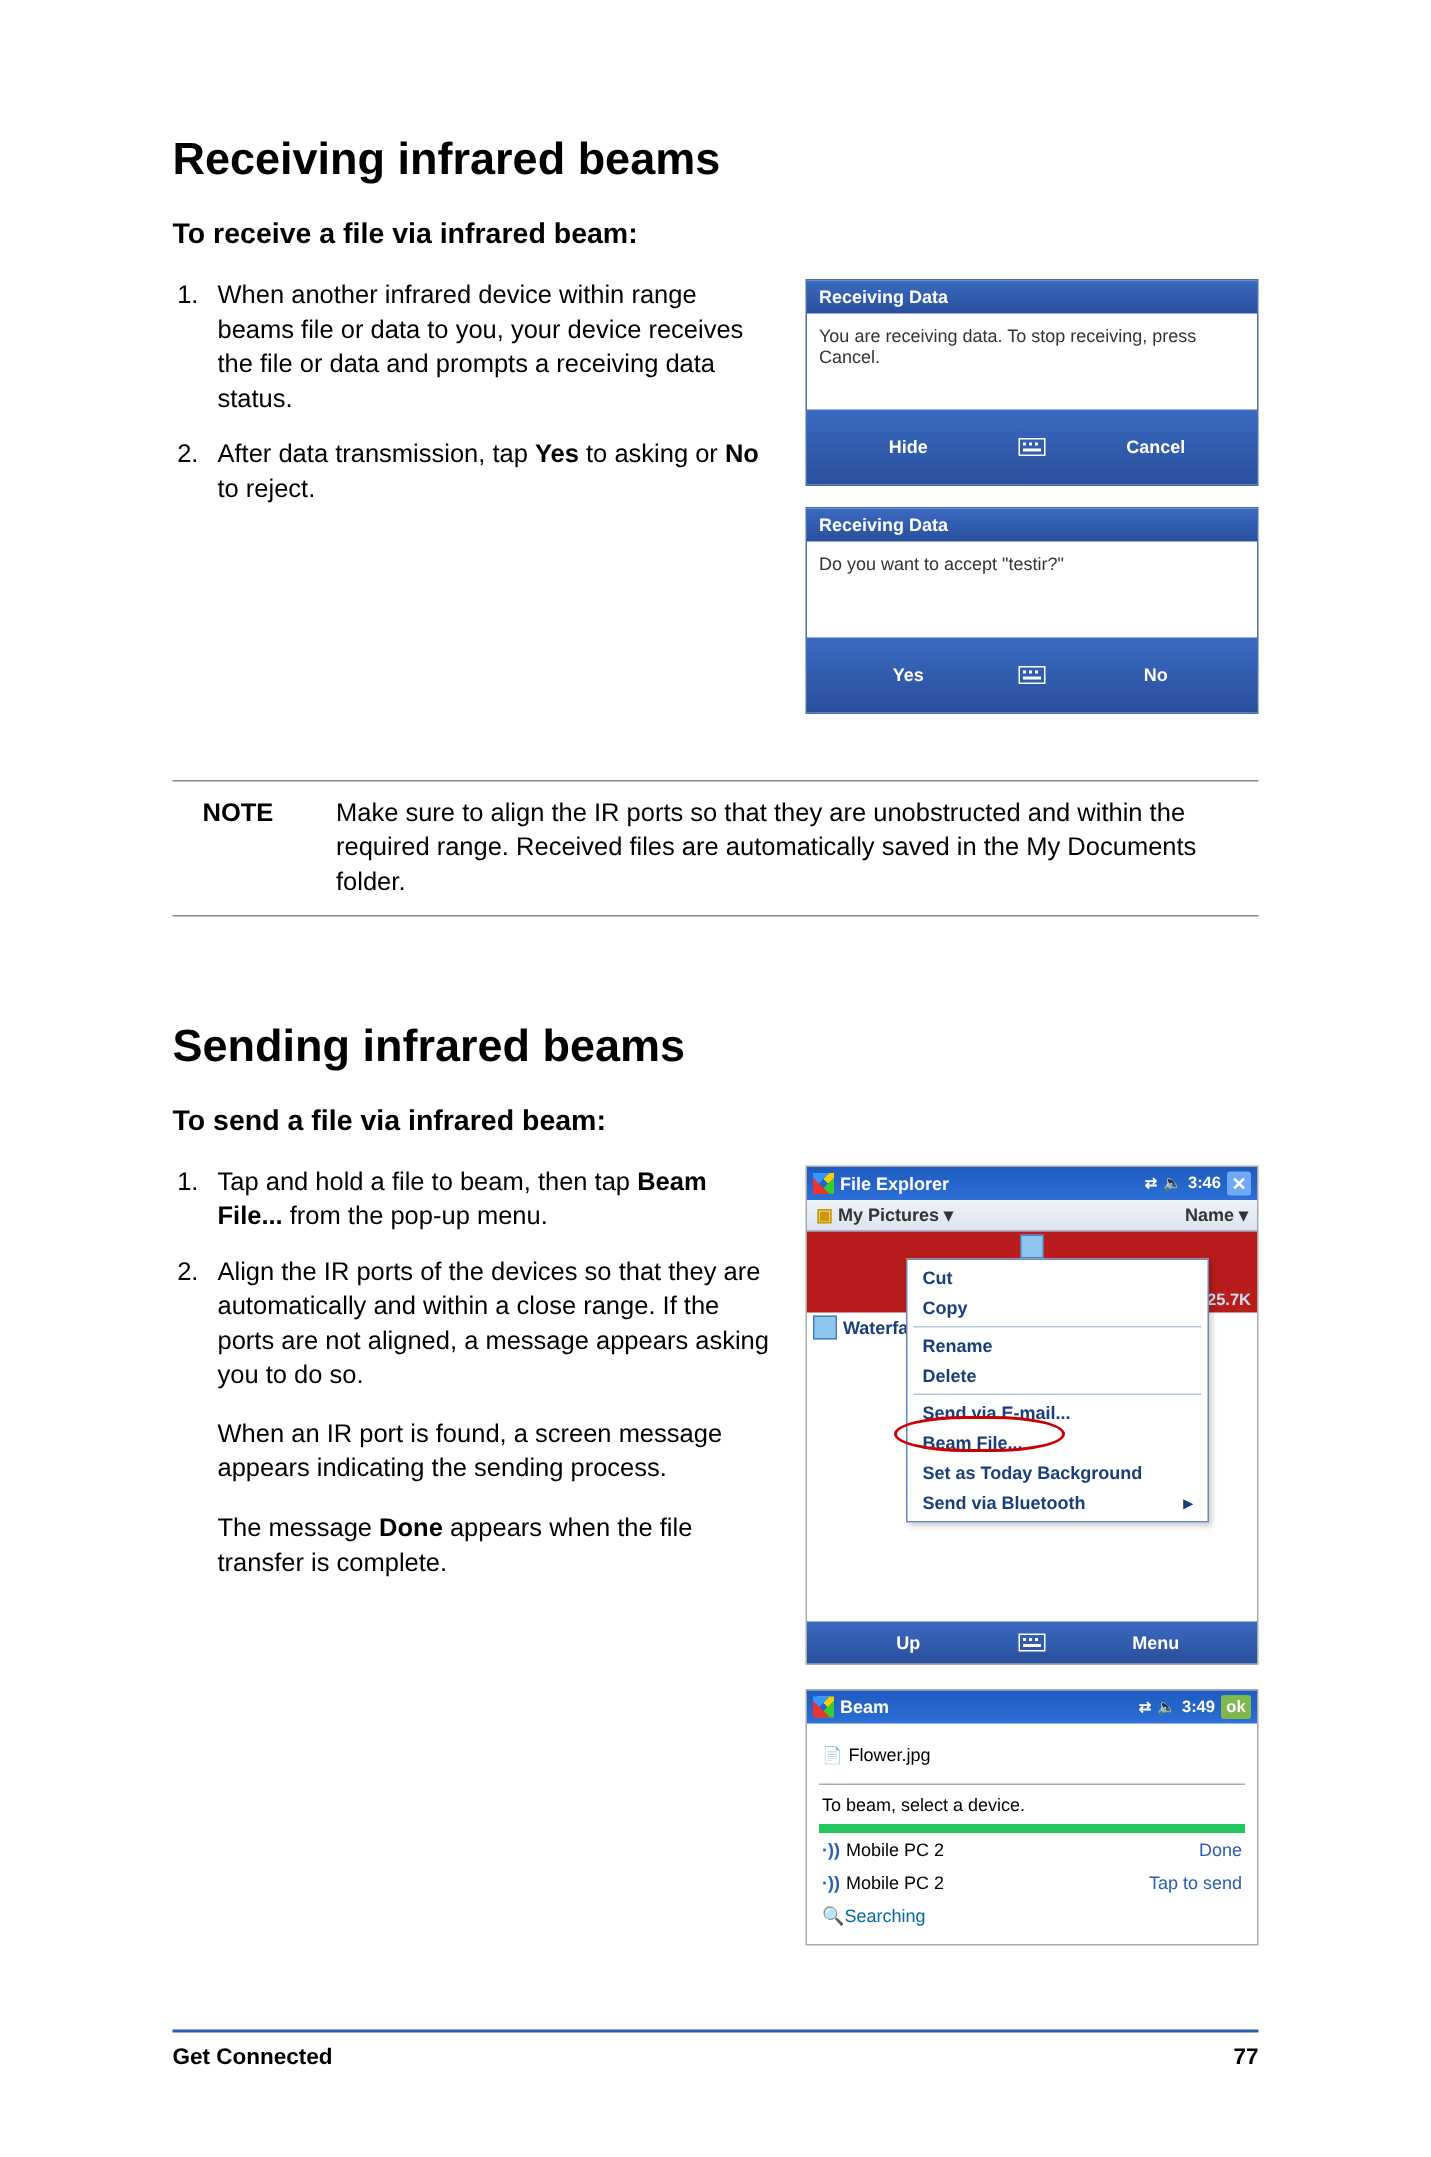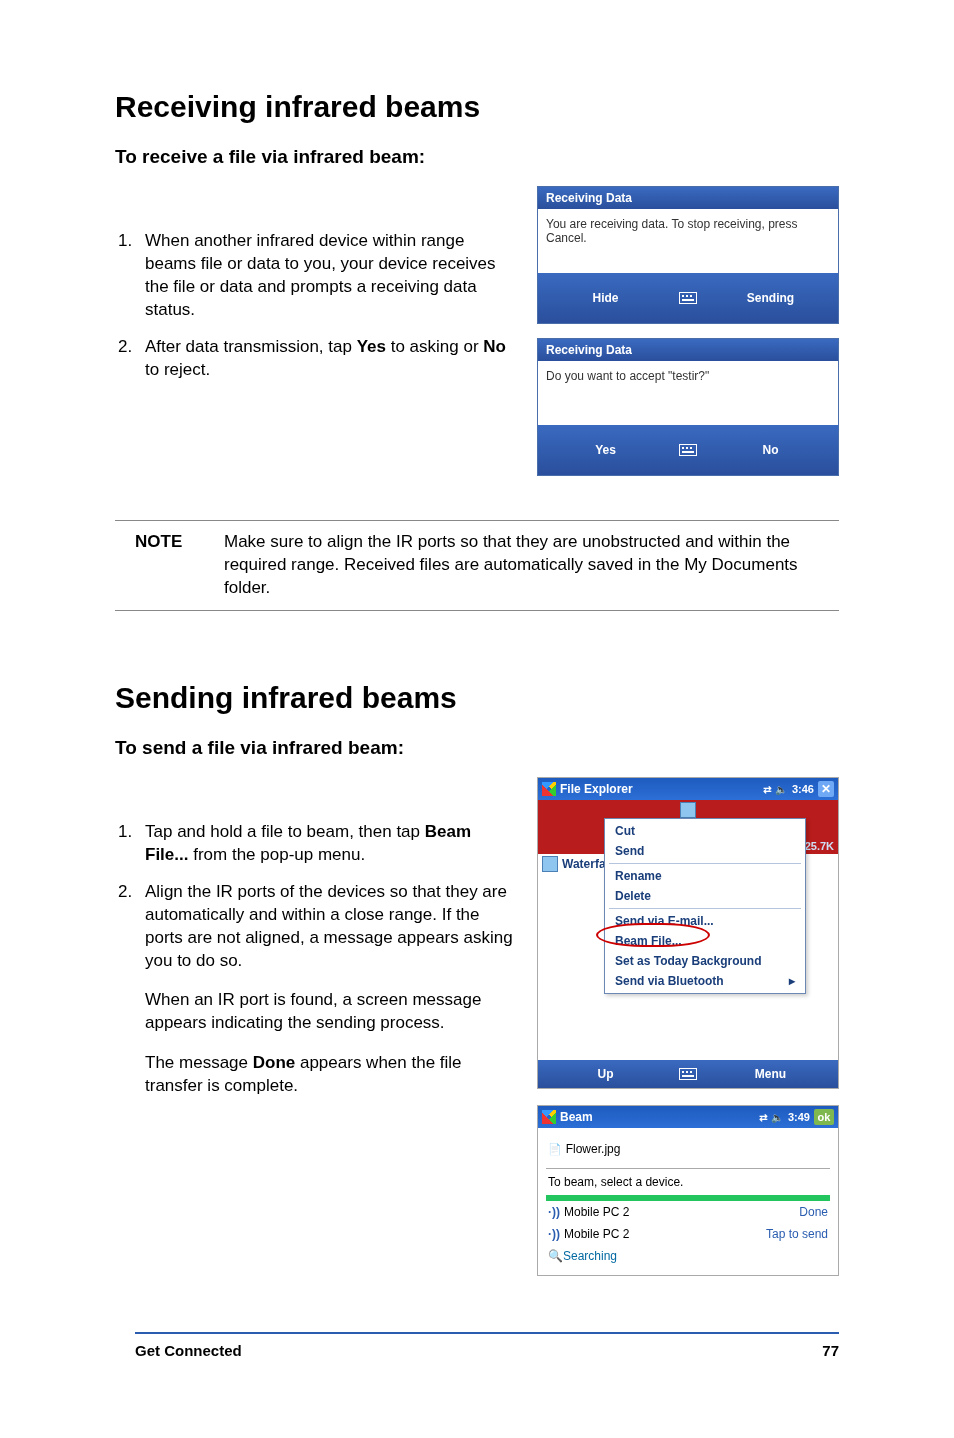--- a/index.html
+++ b/index.html
@@ -26,21 +26,20 @@
   }
   .row {
     display: flex;
     gap: 20px;
     align-items: flex-start;
   }
   .col-text {
     flex: 1;
     font-size: 17px;
     line-height: 1.35;
-    margin-top: 44px;
   }
   ol {
     padding-left: 22px;
     margin: 0;
   }
   ol li {
     margin-bottom: 14px;
     padding-left: 8px;
   }
   .indent {
@@ -270,21 +269,20 @@
   .beam-searching::before { content:"\1F50D "; color:#2a5db0; }
 
   .footer {
     display:flex;
     justify-content:space-between;
     border-top:2px solid #2a5db0;
     margin-top:40px;
     padding-top:8px;
     font-size:15px;
     font-weight:bold;
-    margin-left:20px;
   }
   .speaker-icon::before { content:"\1F508"; font-size:10px; }
   .conn-icon::before { content:"\21C4"; font-size:10px; }
 </style>
 </head>
 <body>
 
 <div class="page">
 
   <h1>Receiving infrared beams</h1>
@@ -302,21 +300,21 @@
     <div class="col-screens">
 
       <div class="dialog">
         <div class="dialog-title">Receiving Data</div>
         <div class="dialog-body">You are receiving data. To stop receiving, press Cancel.</div>
         <div class="dialog-btns">
           <div class="dialog-btn">Hide</div>
           <div class="dialog-kbd">
               <span class="kbd-icon"></span>
             </div>
-          <div class="dialog-btn">Sending</div>
+          <div class="dialog-btn">Cancel</div>
         </div>
       </div>
 
       <div class="dialog">
         <div class="dialog-title">Receiving Data</div>
         <div class="dialog-body">Do you want to accept "testir?"</div>
         <div class="dialog-btns">
           <div class="dialog-btn">Yes</div>
           <div class="dialog-kbd">
               <span class="kbd-icon"></span>
@@ -355,37 +353,43 @@
         <div class="wm-titlebar">
           <span class="wm-flag"></span>
           <span class="wm-title">File Explorer</span>
           <span class="wm-status">
             <span class="conn-icon"></span>
             <span class="speaker-icon"></span>
             <span>3:46</span>
           </span>
           <span class="wm-close">✕</span>
         </div>
+        <div class="wm-subbar">
+          <span class="wm-drop">
+            <span style="color:#c90">▣</span> <span>My Pictures</span>
+          </span>
+          <span class="wm-drop">Name</span>
+        </div>
         <div class="wm-filelist">
           <div class="wm-filerow selected">
             <span class="wm-fileicon"></span>
             <span>Flower</span>
             <span class="wm-filemeta">
               <span>9/1/05</span>
               <span>25.7K</span>
             </span>
           </div>
           <div class="wm-filerow">
             <span class="wm-fileicon"></span>
             <span>Waterfa</span>
           </div>
 
           <div class="ctx-menu">
             <div class="ctx-item">Cut</div>
-            <div class="ctx-item">Send</div>
+            <div class="ctx-item">Copy</div>
             <div class="ctx-sep"></div>
             <div class="ctx-item">Rename</div>
             <div class="ctx-item">Delete</div>
             <div class="ctx-sep"></div>
             <div class="ctx-item">Send via E-mail...</div>
             <div class="ctx-item">Beam File...</div>
             <div class="ctx-item">Set as Today Background</div>
             <div class="ctx-item">
               <span>Send via Bluetooth</span>
               <span>▸</span>

